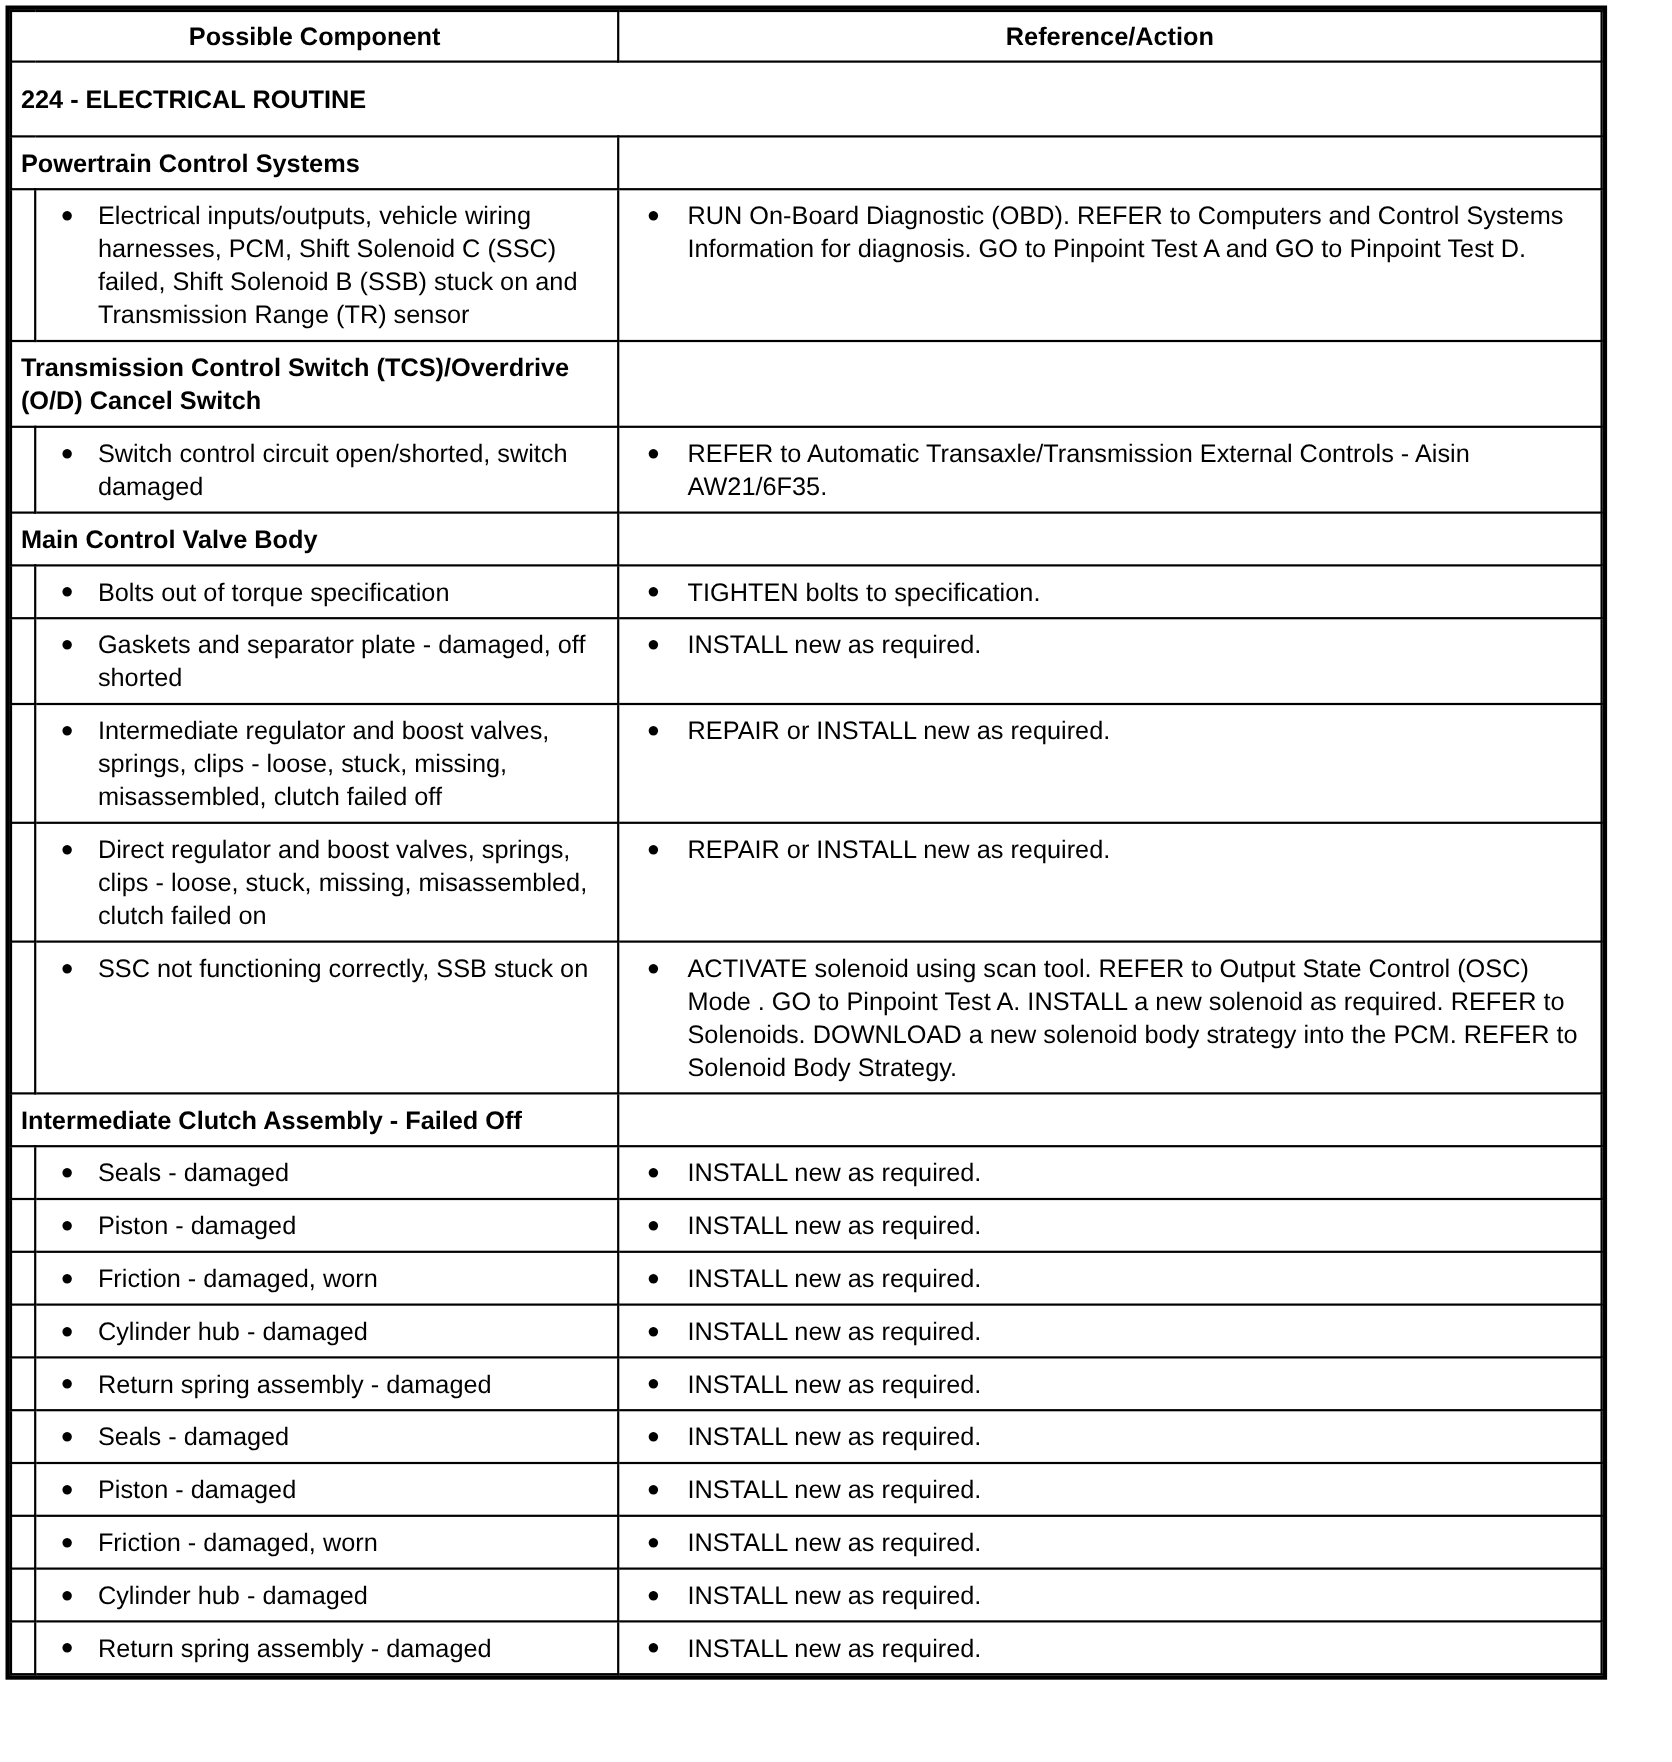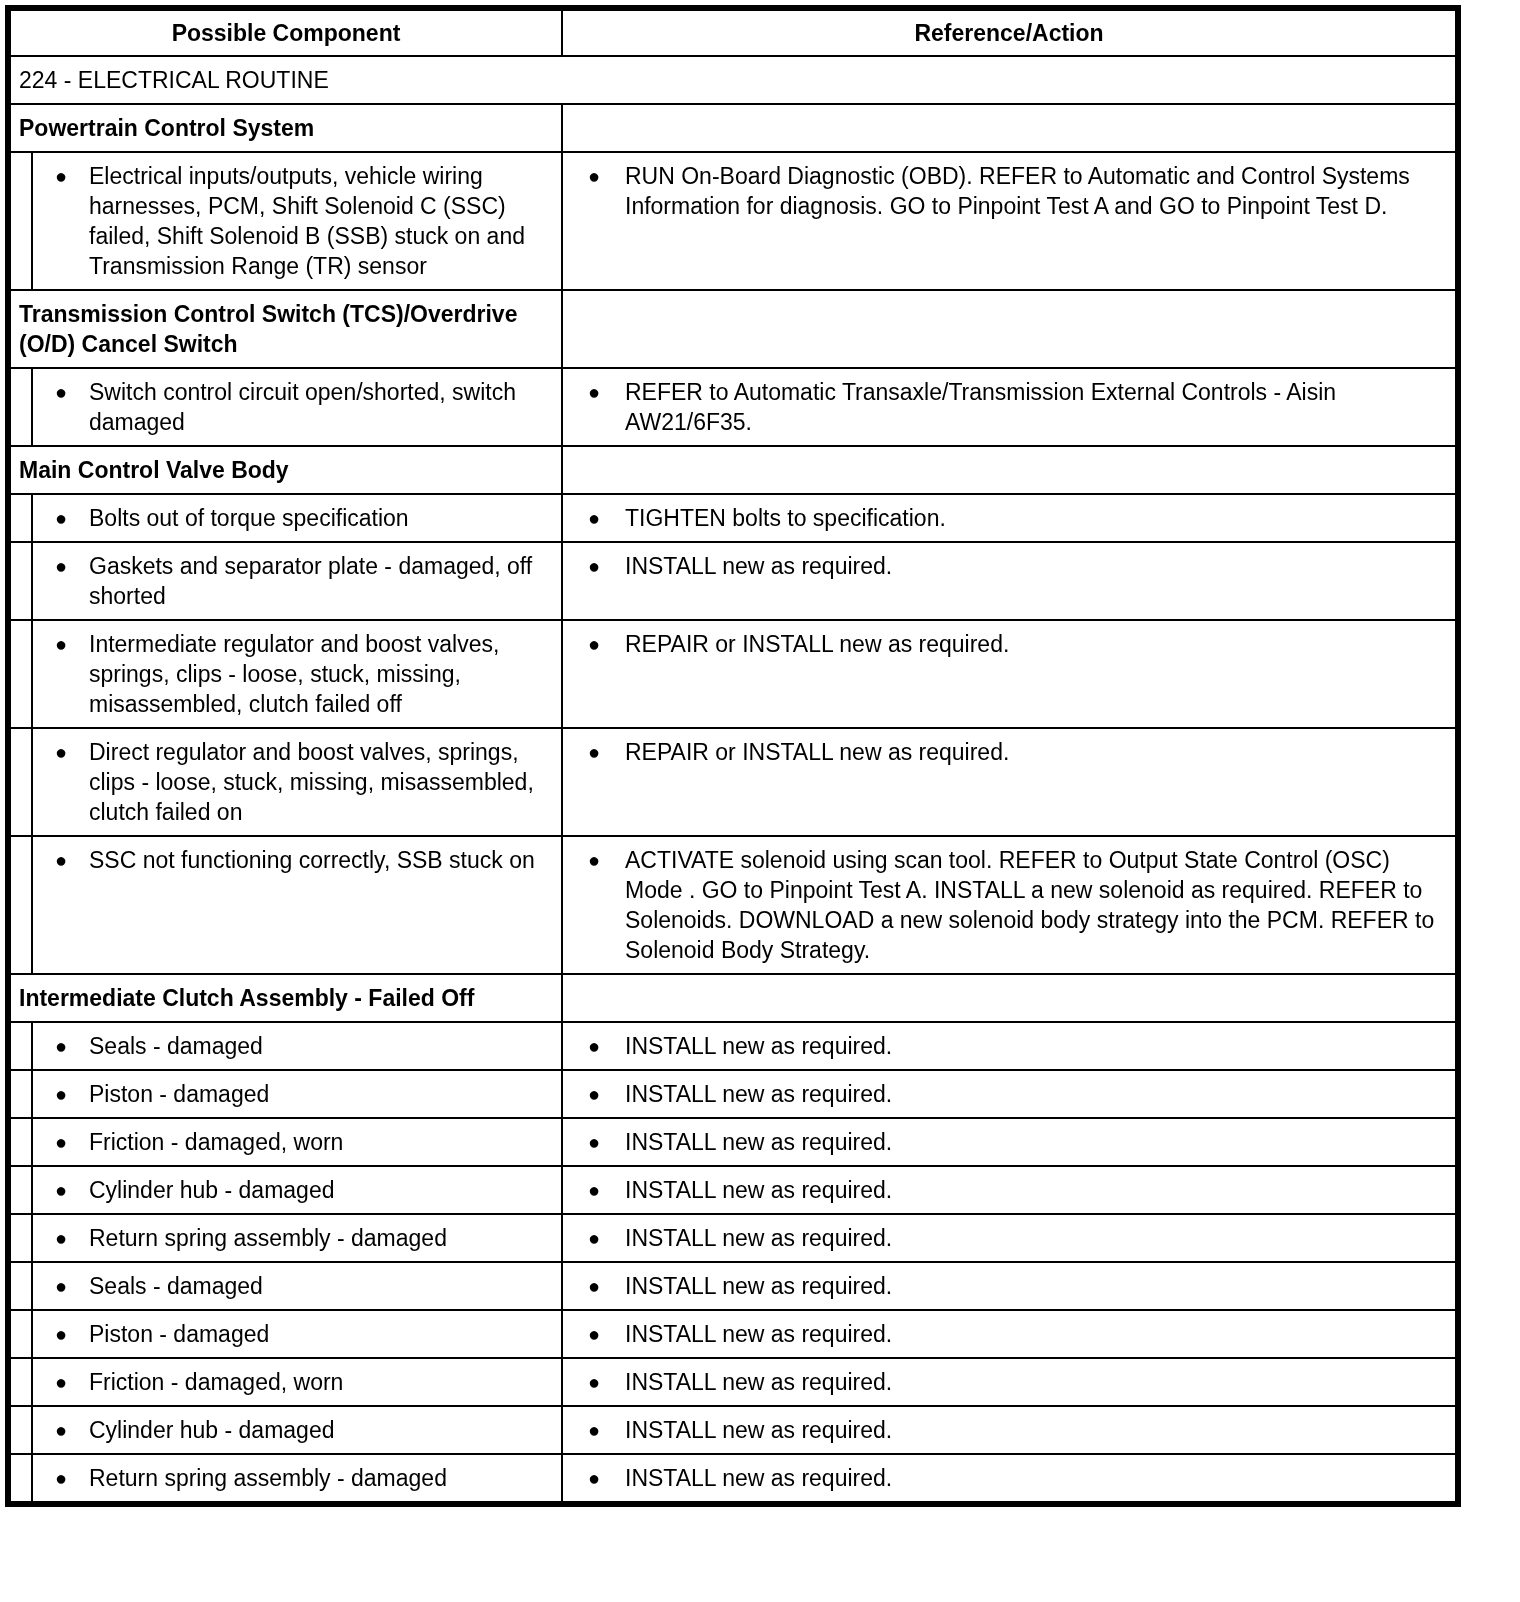--- a/index.html
+++ b/index.html
@@ -8,21 +8,21 @@
     position: absolute; left: 5px; top: 5px; width: 1456px;
     border: 4px solid #000; box-sizing: border-box;
     border-collapse: collapse;
   }
   table { border-collapse: collapse; width: 100%; table-layout: fixed; }
   td, th { border: 2px solid #000; vertical-align: top; padding: 0; font-size: 23px; line-height: 30px; }
   th { font-weight: bold; text-align: center; height: 44px; vertical-align: middle; }
   col.c-indent { width: 22px; }
   col.c-comp { width: 530px; }
   col.c-ref { width: auto; }
-  .section td { font-weight: normal; padding: 8px 8px; height: 30px; }
+  .section td { font-weight: bold; padding: 18px 8px; height: 30px; }
   .group td.g-label { font-weight: bold; padding: 8px 8px; }
   .item td { padding: 8px 0 8px 0; }
   .bullet-cell { display: flex; }
   .bullet { width: 56px; flex: 0 0 56px; text-align: center; font-size: 20px; line-height: 30px; }
   .txt { flex: 1; padding-right: 8px; }
   .ref .bullet { width: 62px; flex: 0 0 62px; }
   .item td.ref { padding-left: 0; }
 </style>
 </head>
 <body>
@@ -38,35 +38,35 @@
       <tr>
         <th colspan="2">Possible Component</th>
         <th>Reference/Action</th>
       </tr>
     </thead>
     <tbody id="tbody">
         <tr class="section">
           <td colspan="3">224 - ELECTRICAL ROUTINE</td>
         </tr>
         <tr class="group">
-          <td colspan="2" class="g-label">Powertrain Control System</td>
+          <td colspan="2" class="g-label">Powertrain Control Systems</td>
           <td></td>
         </tr>
         <tr class="item">
           <td></td>
           <td>
             <div class="bullet-cell ">
               <span class="bullet">●</span>
               <span class="txt">Electrical inputs/outputs, vehicle wiring harnesses, PCM, Shift Solenoid C (SSC) failed, Shift Solenoid B (SSB) stuck on and Transmission Range (TR) sensor</span>
             </div>
           </td>
           <td class="ref">
             <div class="bullet-cell ">
               <span class="bullet">●</span>
-              <span class="txt">RUN On-Board Diagnostic (OBD). REFER to Automatic and Control Systems Information for diagnosis. GO to Pinpoint Test A and GO to Pinpoint Test D.</span>
+              <span class="txt">RUN On-Board Diagnostic (OBD). REFER to Computers and Control Systems Information for diagnosis. GO to Pinpoint Test A and GO to Pinpoint Test D.</span>
             </div>
           </td>
         </tr>
         <tr class="group">
           <td colspan="2" class="g-label">Transmission Control Switch (TCS)/Overdrive (O/D) Cancel Switch</td>
           <td></td>
         </tr>
         <tr class="item">
           <td></td>
           <td>

